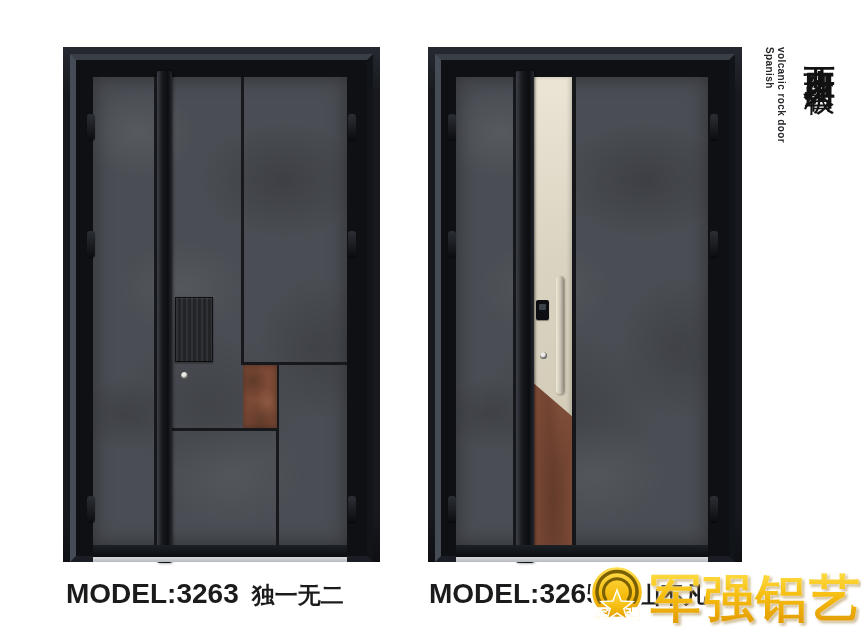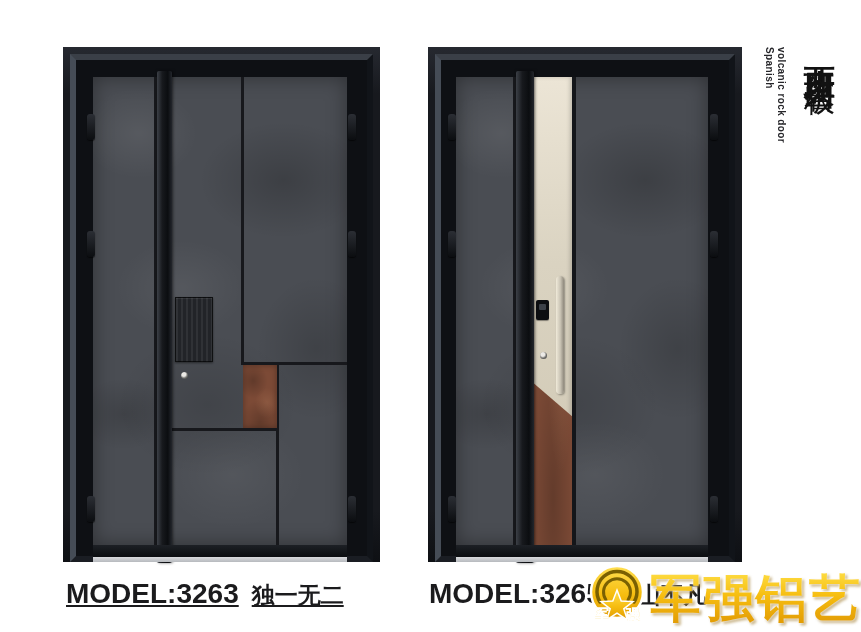--- a/index.html
+++ b/index.html
@@ -111,21 +111,21 @@
   .zh-title .zh-bold { font-weight:800; }
   .zh-title .zh-reg  { font-weight:400; }
 
   .en-title { position:absolute; left:762px; top:47px;
     writing-mode:vertical-lr; font-size:10px; font-weight:700;
     color:#26262a; letter-spacing:.4px; line-height:1.25; }
 
   
   .model-label { position:absolute; top:578px; font-size:28px; font-weight:600;
     color:#1b1b1d; letter-spacing:0; white-space:nowrap; }
-  #label-l { left:66px;text-decoration:underline; }
+  #label-l { left:66px; }
   #label-r { left:429px; }
   .model-name { font-size:23px; font-weight:700; margin-left:13px;
     font-family:"DejaVu Sans","Liberation Sans",sans-serif; }
 
   
   .badge { position:absolute; left:583px; top:562px; width:68px; height:68px; z-index:3; }
   .logo-text { position:absolute; left:650px; top:565px; z-index:2;
     font-size:51px; font-weight:900; letter-spacing:2px; white-space:nowrap;
     font-family:"DejaVu Sans","Liberation Sans",sans-serif;
     background:linear-gradient(180deg,#ffe14a 5%,#f6bd10 45%,#dd9302 95%);

